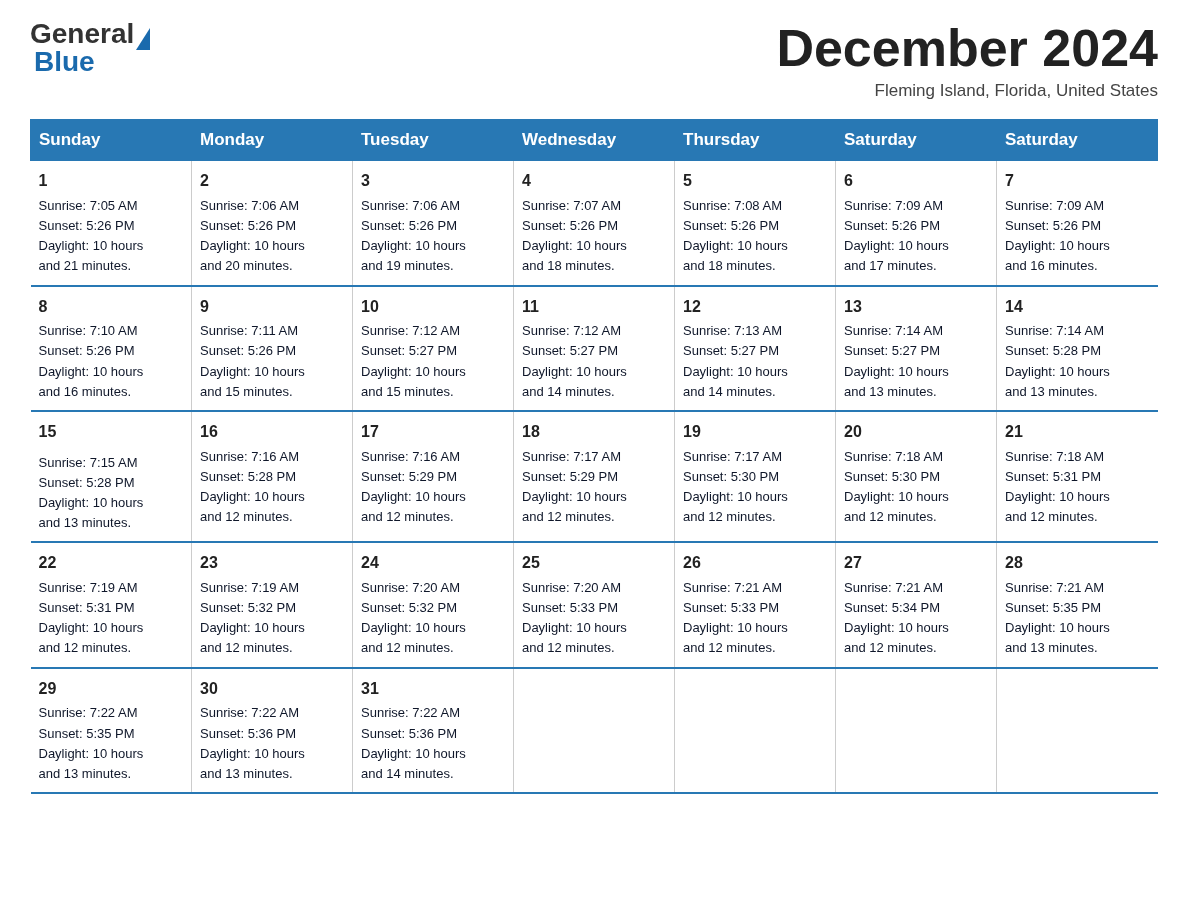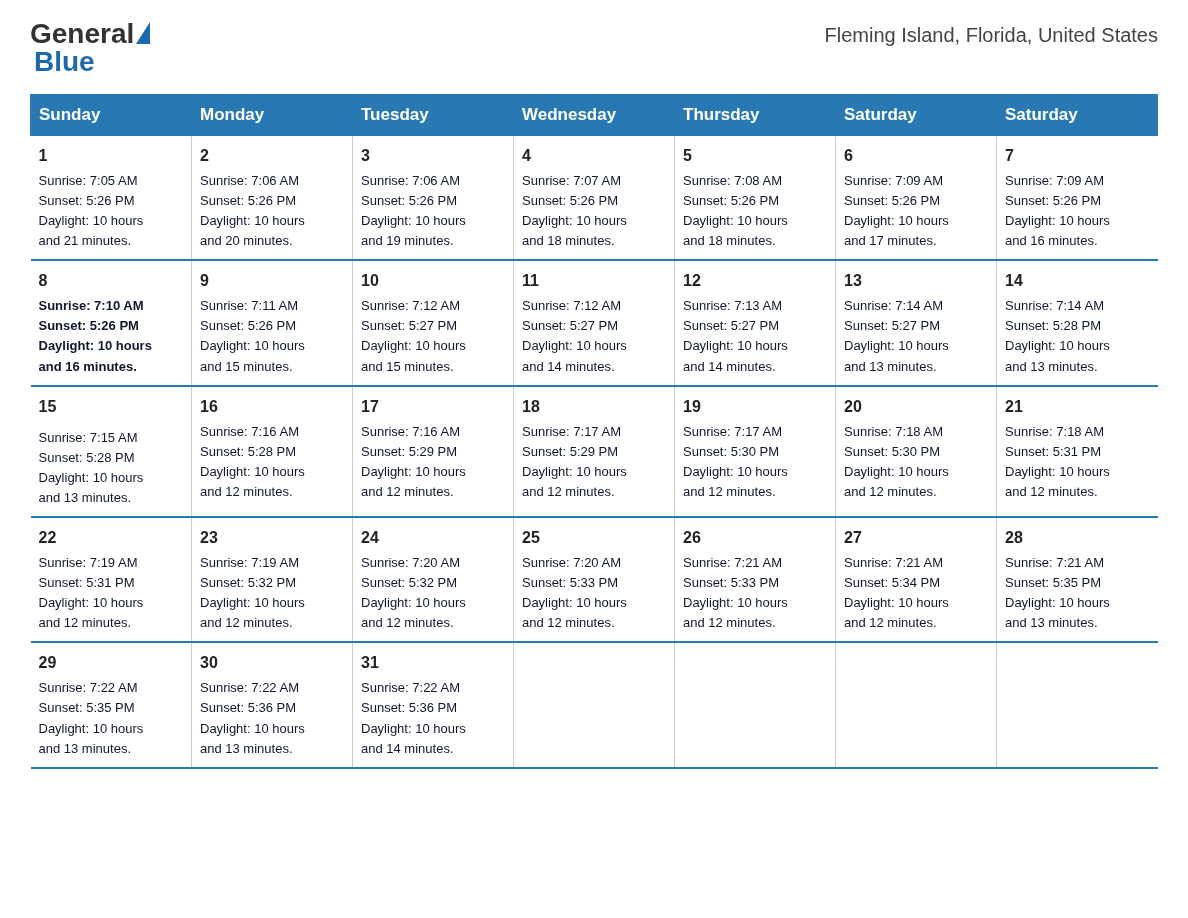--- a/index.html
+++ b/index.html
@@ -20,21 +20,21 @@
       display: flex;
       flex-direction: column;
       align-items: flex-start;
       line-height: 1;
     }
     .logo-text {
       font-size: 28px;
       font-weight: bold;
       color: #333;
       display: flex;
-      align-items: flex-start;
+      align-items: flex-end;
     }
     .logo-general { color: #333; }
     .logo-icon {
       display: inline-block;
       width: 0;
       height: 0;
       border-left: 14px solid transparent;
       border-bottom: 22px solid #1a6aad;
       margin: 0 2px;
       position: relative;
@@ -49,21 +49,21 @@
     .title-section {
       text-align: right;
     }
     .month-title {
       font-size: 52px;
       font-weight: bold;
       color: #222;
       line-height: 1.1;
     }
     .location-subtitle {
-      font-size: 20px;
+      font-size: 17px;
       color: #444;
       margin-top: 4px;
     }
     table {
       width: 100%;
       border-collapse: collapse;
       table-layout: fixed;
     }
     thead tr {
       background-color: #2878b4;
@@ -108,20 +108,21 @@
   <div class="logo">
     <div class="logo-text">
       <span class="logo-general">General</span>
       <span class="logo-icon"></span>
     </div>
     <div style="margin-left:4px;">
       <span class="logo-blue">Blue</span>
     </div>
   </div>
   <div class="title-section">
+    <div class="month-title">December 2024</div>
     <div class="location-subtitle">Fleming Island, Florida, United States</div>
   </div>
 </div>
 
 <table>
   <thead>
     <tr>
     <th>Sunday</th>
         <th>Monday</th>
         <th>Tuesday</th>
@@ -179,21 +180,21 @@
           <span class="day-num">7</span>
           <div class="day-info" style="white-space: pre-line;">Sunrise: 7:09 AM
 Sunset: 5:26 PM
 Daylight: 10 hours
 and 16 minutes.</div>
         </td>
       </tr>
       <tr>
         <td>
           <span class="day-num">8</span>
-          <div class="day-info" style="white-space: pre-line; font-weight: bold;">Sunrise: 7:10 AM
+          <div class="day-info" style="white-space: pre-line;">Sunrise: 7:10 AM
 Sunset: 5:26 PM
 Daylight: 10 hours
 and 16 minutes.</div>
         </td>
         <td>
           <span class="day-num">9</span>
           <div class="day-info" style="white-space: pre-line;">Sunrise: 7:11 AM
 Sunset: 5:26 PM
 Daylight: 10 hours
 and 15 minutes.</div>

